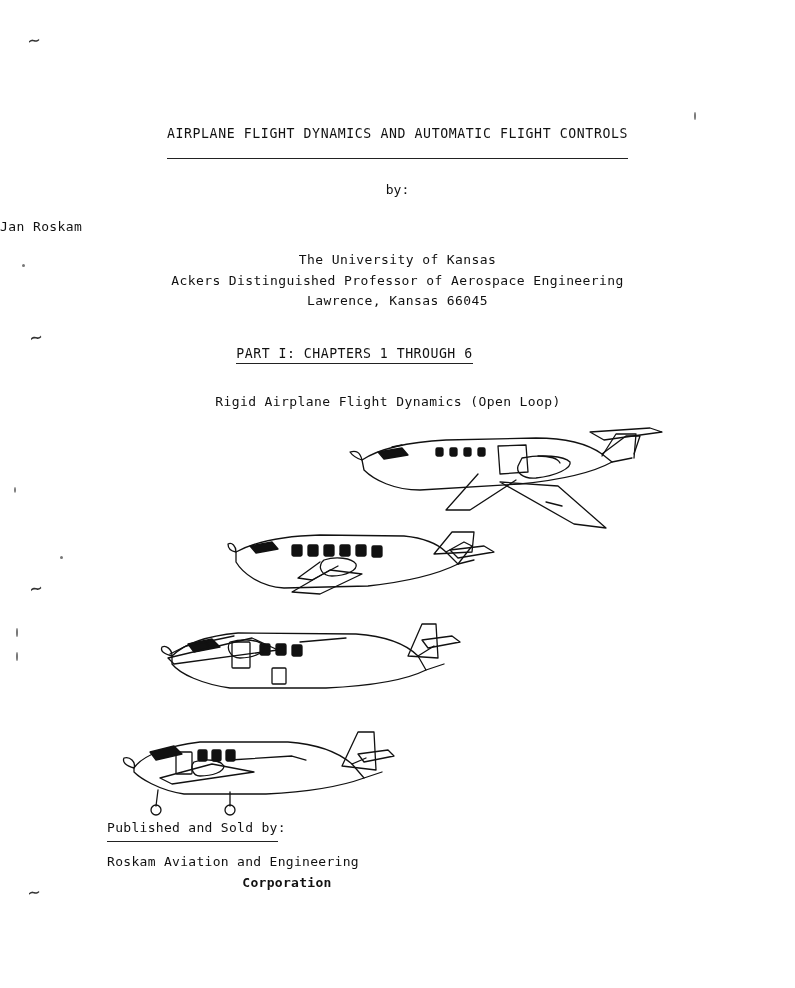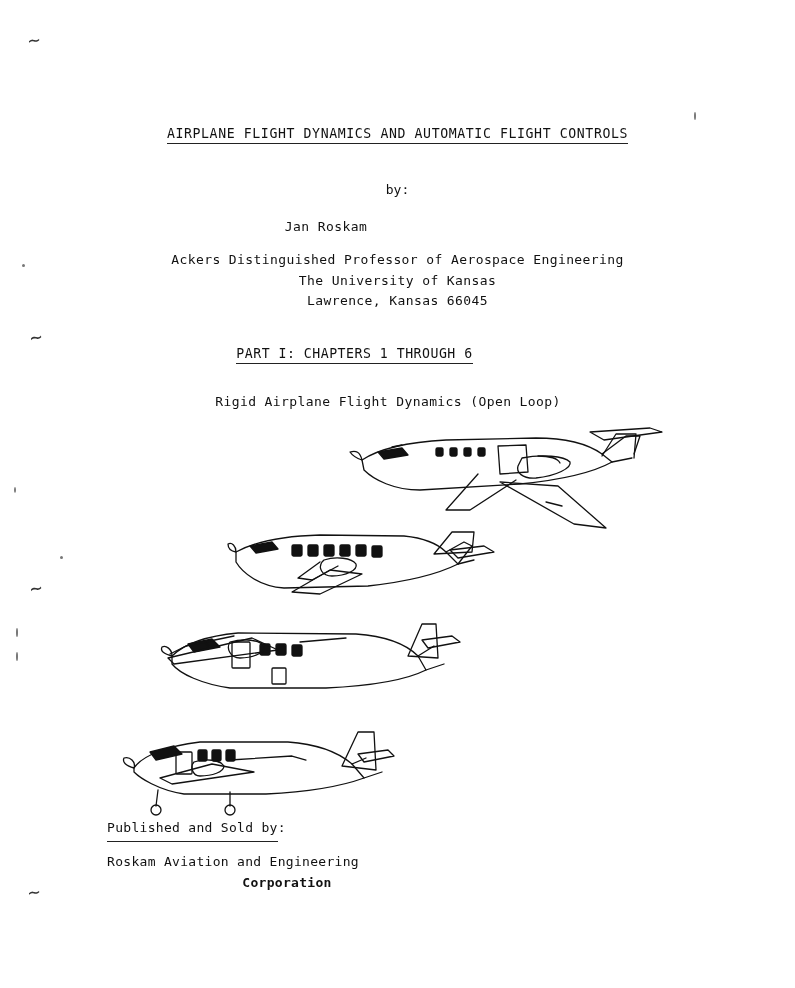--- a/index.html
+++ b/index.html
@@ -23,36 +23,36 @@
     left: 0;
     top: 126px;
     width: 795px;
     text-align: center;
     font-size: 13.2px;
     letter-spacing: 0.6px;
     white-space: nowrap;
   }
   .title span.u {
     border-bottom: 1px solid #222;
-    padding-bottom: 2px;
+    padding-bottom: 17px;
   }
   .byline {
     position: absolute;
     left: 0;
     top: 182px;
     width: 795px;
     text-align: center;
     font-size: 13px;
   }
   .author {
     position: absolute;
     left: 0;
     top: 219px;
     width: 652px;
-    text-align: center;
+    text-align: left;
     font-size: 13px;
     letter-spacing: 0.4px;
   }
   .affil {
     position: absolute;
     left: 0;
     top: 250px;
     width: 795px;
     text-align: center;
     font-size: 13px;
@@ -145,22 +145,22 @@
   <div class="speck" style="left:14px; top:487px; width:2px; height:6px;"></div>
   <div class="speck" style="left:60px; top:556px; width:3px; height:3px;"></div>
 
   <div class="title"><span class="u">AIRPLANE FLIGHT DYNAMICS AND AUTOMATIC FLIGHT CONTROLS</span></div>
 
   <div class="byline">by:</div>
 
   <div class="author">Jan Roskam</div>
 
   <div class="affil">
+    <div>The University of Kansas</div>
     <div>Ackers Distinguished Professor of Aerospace Engineering</div>
-    <div>The University of Kansas</div>
     <div>Lawrence, Kansas 66045</div>
   </div>
 
   <div class="part"><span class="u">PART I:  CHAPTERS 1 THROUGH 6</span></div>
 
   <div class="subtitle">Rigid Airplane Flight Dynamics (Open Loop)</div>
 
   <div class="planes">
     <svg width="795" height="400" viewBox="0 0 795 400" xmlns="http://www.w3.org/2000/svg">
       <g fill="none" stroke="#111" stroke-width="1.3" stroke-linejoin="round" stroke-linecap="round">

